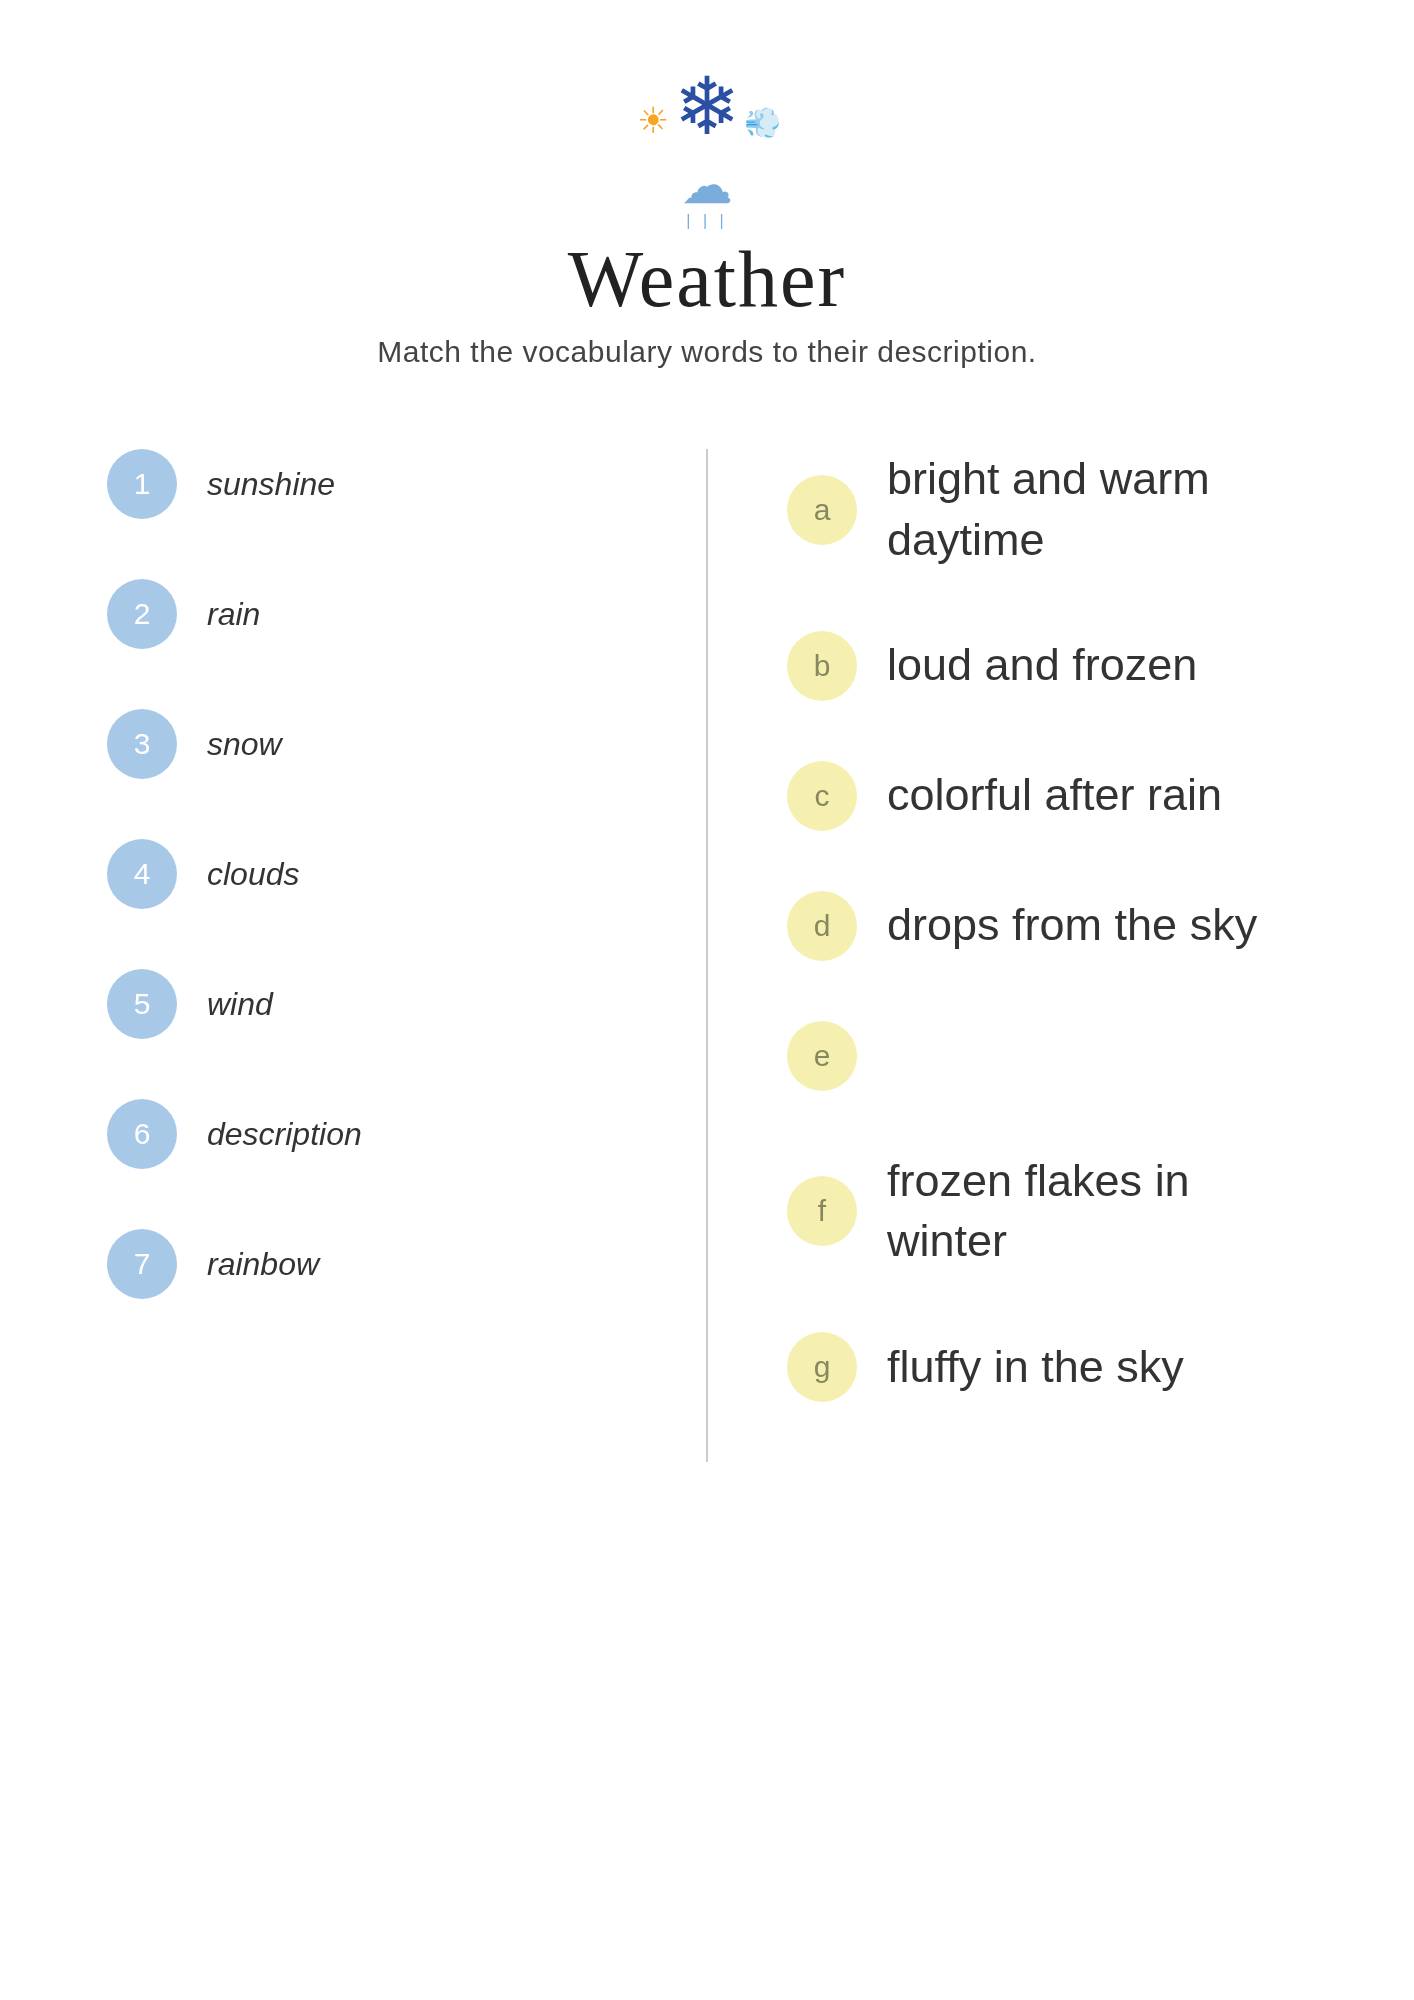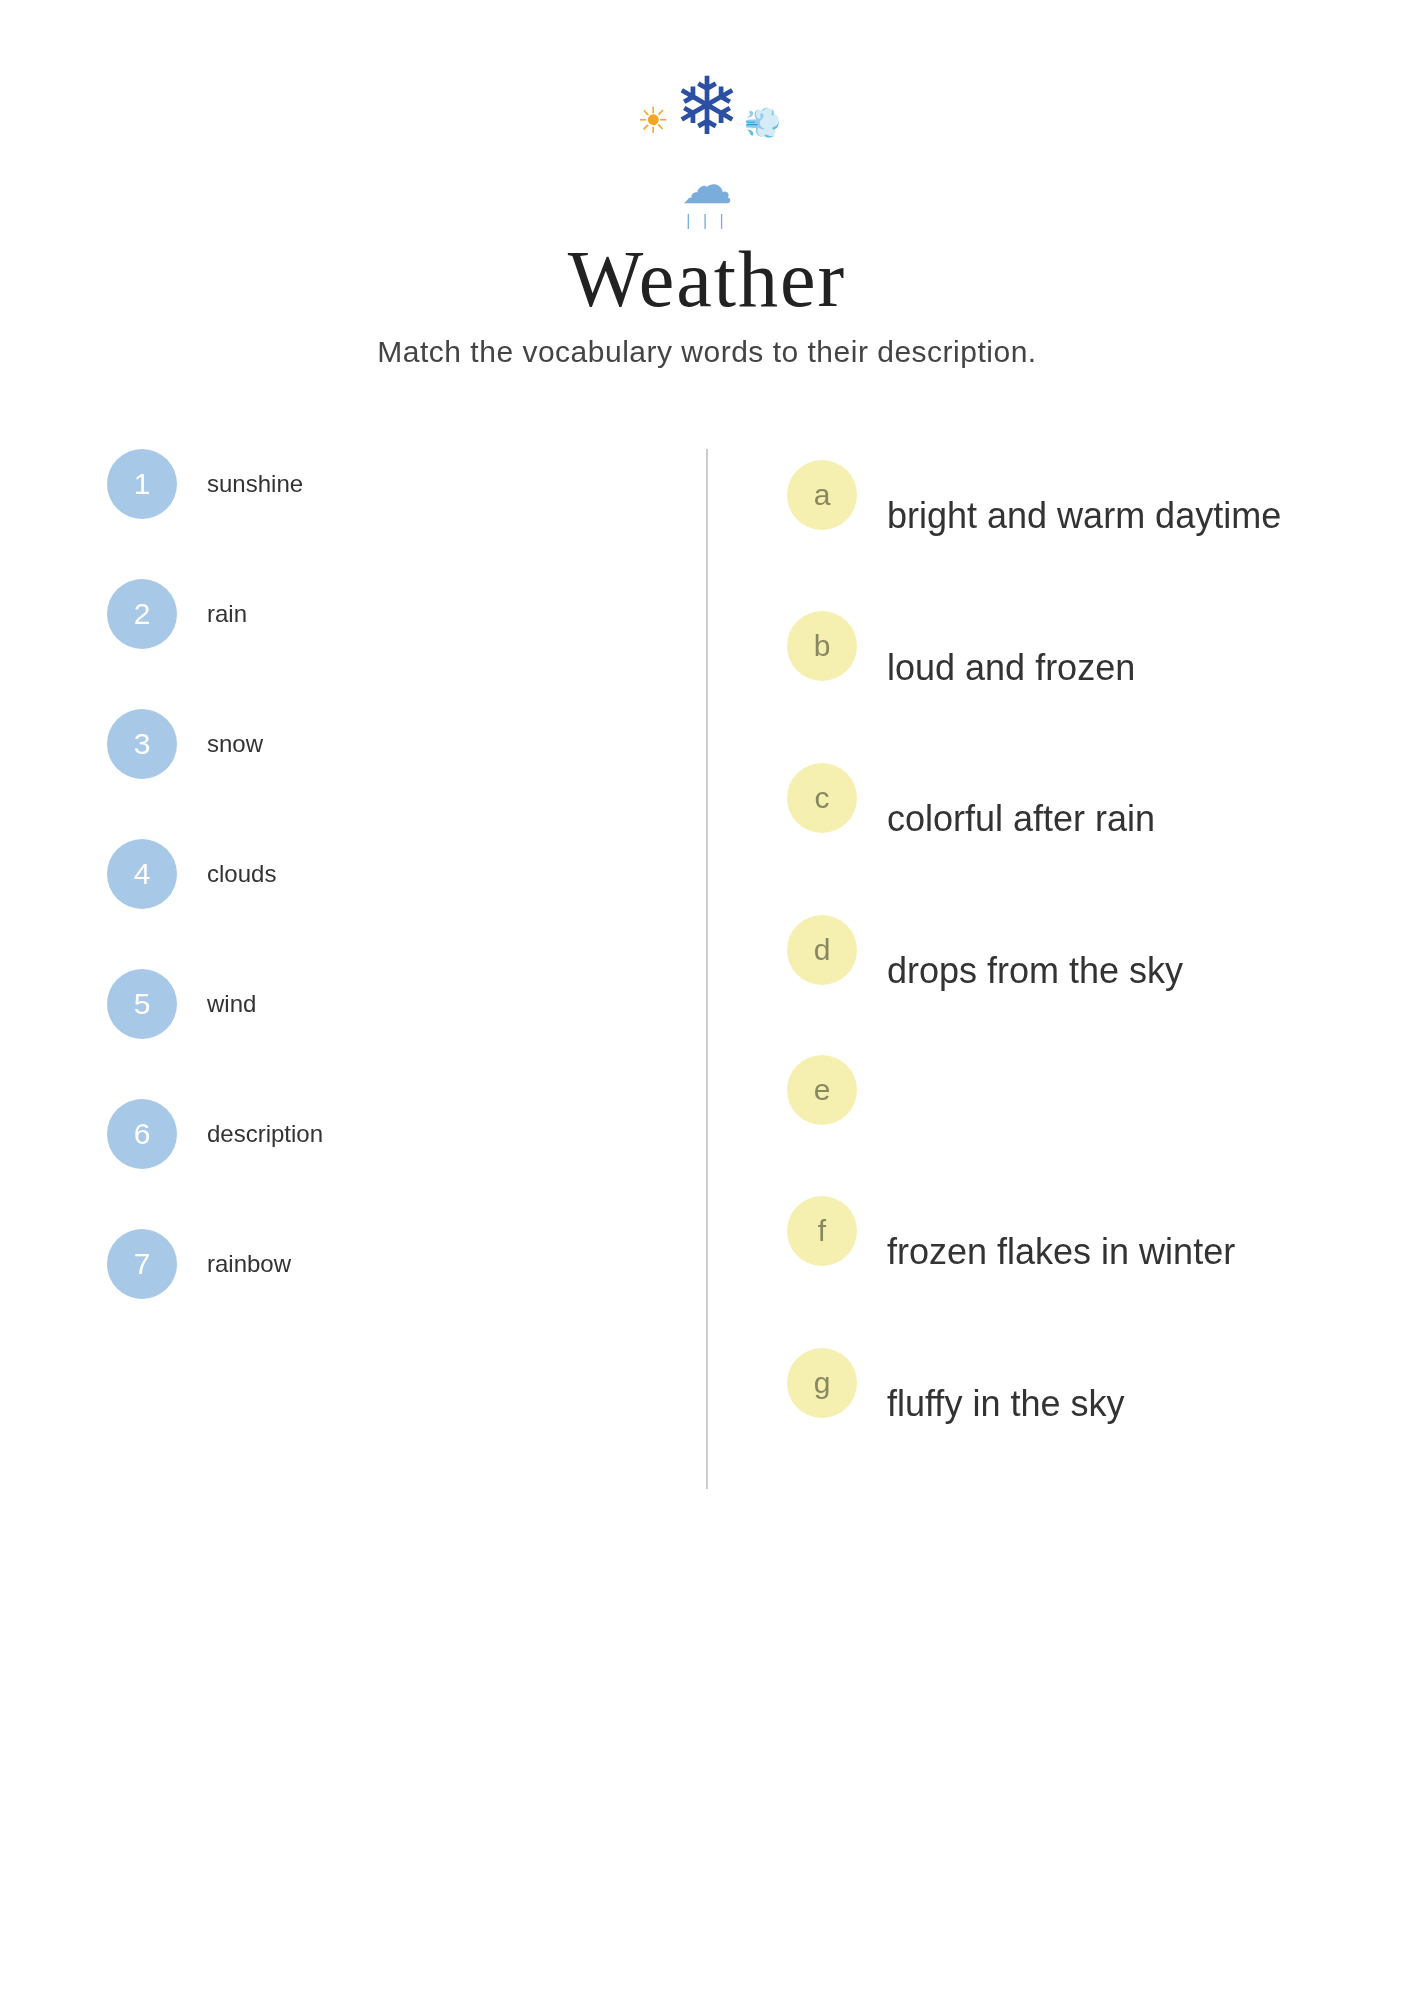--- a/index.html
+++ b/index.html
@@ -159,31 +159,31 @@
       display: flex;
       align-items: center;
       justify-content: center;
       font-size: 30px;
       color: #888860;
       font-weight: 500;
       flex-shrink: 0;
     }
 
     .vocab-word {
-      font-size: 24px;
+      font-size: 32px;
       color: #333333;
       font-weight: 400;
+      font-style: italic;
     }
 
     .description-text {
-      font-size: 36px;
+      font-size: 45px;
       color: #333333;
       font-weight: 400;
       line-height: 1.35;
-      margin-top: 43px;
     }
   </style>
 </head>
 <body>
 
 <div class="header">
   <div class="weather-icon-cluster">
     <span class="icon-snowflake">❄</span>
     <span class="icon-sun">☀</span>
     <span class="icon-wind">💨</span>

